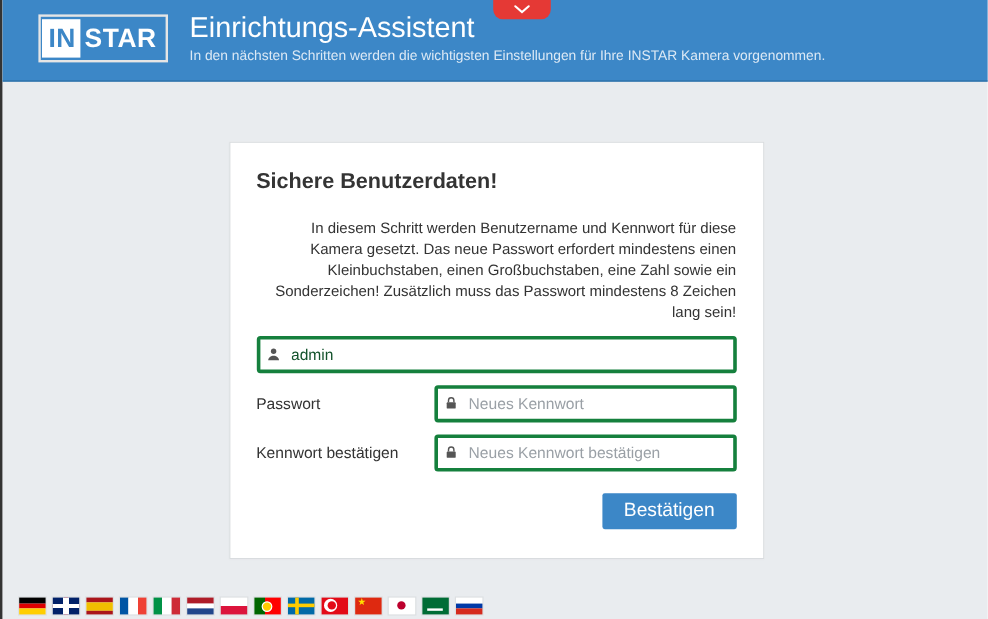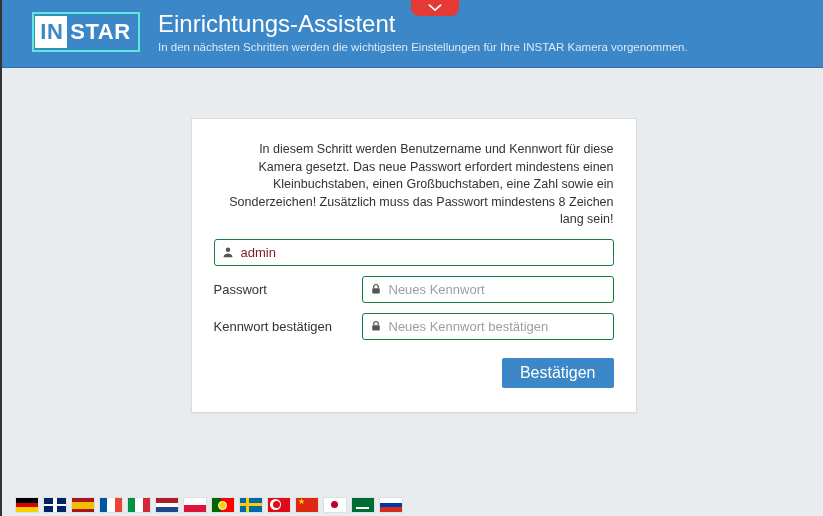--- a/index.html
+++ b/index.html
@@ -1,34 +1,34 @@
 <!DOCTYPE html>
 <html><head>
 <meta charset="utf-8">
 <style>
   html,body{margin:0;padding:0;font-family:"Segoe UI","Helvetica Neue",Arial,sans-serif;background:#fff;color:#333;font-size:14px;}
   .page{width:823px;height:516px;position:relative;background:#e9ecef;overflow:hidden;border-left:2px solid #333;}
   .red-tab{position:absolute;top:0;left:409px;width:48px;height:16px;background:#e53935;border-radius:0 0 8px 8px;display:flex;align-items:center;justify-content:center;z-index:5;}
   .red-tab svg{width:14px;height:10px;fill:#fff;}
   .header{background:#3c87c7;color:#fff;padding:10px 30px 14px 30px;display:flex;align-items:center;gap:18px;border-bottom:1px solid #2e6fa5;}
-  .logo{width:108px;height:40px;border:2px solid #5eead4;display:flex;align-items:center;justify-content:center;font-weight:700;font-size:22px;letter-spacing:0.5px;box-sizing:border-box;}
+  .logo{width:108px;height:40px;border:2px solid #e5e5e5;display:flex;align-items:center;justify-content:center;font-weight:700;font-size:22px;letter-spacing:0.5px;box-sizing:border-box;}
   .logo .in{background:#fff;color:#3c87c7;padding:3px 4px 3px 5px;}
   .logo .star{color:#ffffff;padding:3px 6px 3px 3px;}
   .header-text h1{margin:0;font-weight:300;font-size:24px;}
   .header-text p{margin:3px 0 0 0;font-size:11.5px;color:#dce9f5;font-weight:400;}
   .canvas{padding:50px 0 0 0;display:flex;justify-content:center;}
   .card{width:400px;background:#fff;border:1px solid #d9dcdf;padding:22px 22px 24px 22px;box-shadow:0 1px 2px rgba(0,0,0,0.03);}
   .card h2{margin:0 0 20px 0;font-size:18px;font-weight:700;color:#343434;}
   .card p.desc{margin:0 0 10px 0;font-size:12.5px;line-height:1.4;color:#333;text-align:right;}
   .card a.more{color:#3c87c7;text-decoration:none;font-size:12.5px;display:block;margin-bottom:24px;}
   .row{display:flex;align-items:center;margin-bottom:10px;}
   .row label{width:148px;font-size:13px;color:#333;}
   .field{flex:1;position:relative;}
   .field .icon{position:absolute;left:8px;top:50%;transform:translateY(-50%);color:#555;font-size:12px;width:12px;height:12px;display:flex;align-items:center;justify-content:center;}
-  .field input{width:100%;box-sizing:border-box;border:1px solid #15803d;border-radius:3px;padding:5px 8px 5px 26px;font-size:13px;color:#7f1d1d;background:#fff;}
+  .field input{width:100%;box-sizing:border-box;border:3px solid #15803d;border-radius:3px;padding:5px 8px 5px 26px;font-size:13px;color:#14532d;background:#fff;}
   .field input::placeholder{color:#9aa0a6;}
   .actions{display:flex;justify-content:flex-end;margin-top:18px;}
   .btn{background:#3c87c7;color:#fff;border:none;border-radius:2px;padding:6px 18px;font-size:16px;cursor:pointer;}
   .flags{position:absolute;left:14px;bottom:4px;display:flex;gap:6px;}
   .flag{width:22px;height:14px;box-shadow:0 0 0 1px rgba(0,0,0,0.05);display:flex;}
   .flag>div{flex:1;}
   .v>div{height:100%;}
   .h{flex-direction:column;}
   .h>div{width:100%;}
   
@@ -77,20 +77,21 @@
       <span class="star">STAR</span>
     </div>
     <div class="header-text">
       <h1>Einrichtungs-Assistent</h1>
       <p>In den nächsten Schritten werden die wichtigsten Einstellungen für Ihre INSTAR Kamera vorgenommen.</p>
     </div>
   </div>
 
   <div class="canvas">
     <div class="card">
+      <h2>Sichere Benutzerdaten!</h2>
       <p class="desc">In diesem Schritt werden Benutzername und Kennwort für diese Kamera gesetzt. Das neue Passwort erfordert mindestens einen Kleinbuchstaben, einen Großbuchstaben, eine Zahl sowie ein Sonderzeichen! Zusätzlich muss das Passwort mindestens 8 Zeichen lang sein!</p>
 
       <div class="row">
         <div class="field">
           <span class="icon">
             <svg viewBox="0 0 16 16" width="12" height="12" fill="#555">
                 <circle cx="8" cy="5" r="3"></circle>
                 <path d="M2 15c0-3 3-5 6-5s6 2 6 5z"></path>
               </svg>
           </span>

